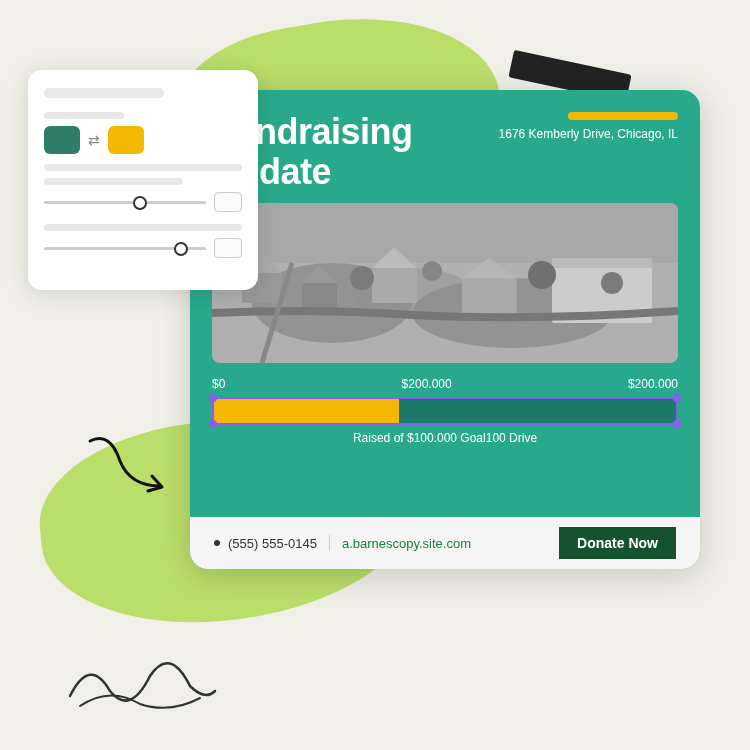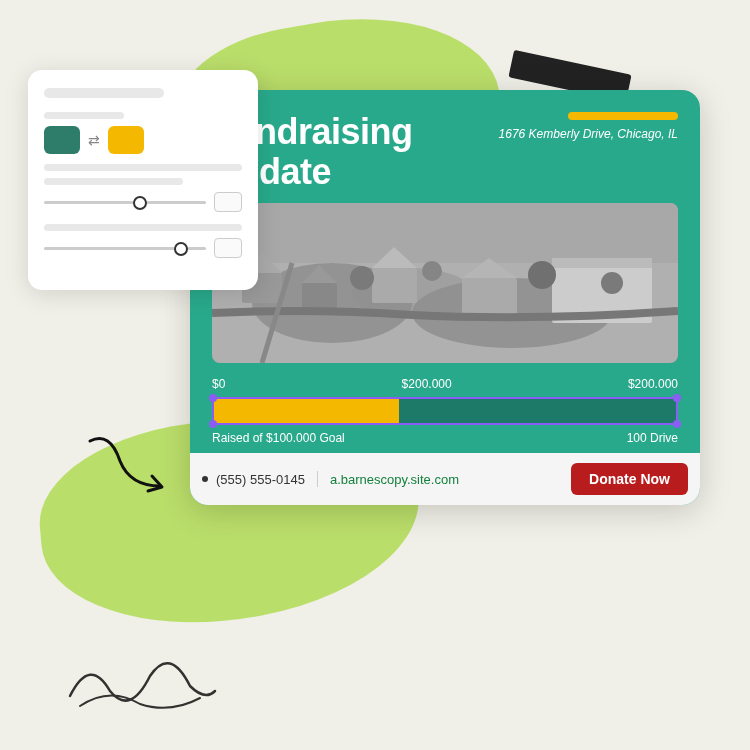--- a/index.html
+++ b/index.html
@@ -170,21 +170,20 @@
       background: #f5b800;
       height: 8px;
       border-radius: 4px;
       width: 110px;
     }
     .address-text {
       color: #fff;
       font-size: 12px;
       line-height: 1.4;
       text-align: right;
-      font-style: italic;
     }
 
     
     .card-photo {
       margin: 0 22px 0 22px;
       height: 160px;
       background: #888;
       border-radius: 8px;
       overflow: hidden;
       position: relative;
@@ -227,34 +226,35 @@
       background: #8b5cf6;
       border-radius: 50%;
     }
     .progress-corner-tl { top: -5px; left: -5px; }
     .progress-corner-tr { top: -5px; right: -5px; }
     .progress-corner-bl { bottom: -5px; left: -5px; }
     .progress-corner-br { bottom: -5px; right: -5px; }
 
     .progress-footer {
       display: flex;
-      justify-content: space-between;
+      justify-content: center;
       color: #fff;
       font-size: 12px;
       margin-top: 6px;
-      padding-bottom: 8px;
+      padding-bottom: 32px;
     }
 
     
     .card-footer {
       background: #f5f5f5;
-      padding: 10px 12px;
+      padding: 10px 24px;
       display: flex;
       align-items: center;
       gap: 8px;
+      margin-top: 40px;
     }
     .footer-dot {
       width: 6px; height: 6px;
       background: #333;
       border-radius: 50%;
       flex-shrink: 0;
     }
     .footer-phone {
       font-size: 13px;
       color: #333;
@@ -263,24 +263,24 @@
       width: 1px; height: 16px;
       background: #ccc;
       margin: 0 4px;
     }
     .footer-website {
       font-size: 13px;
       color: #15803d;
       flex: 1;
     }
     .donate-btn {
-      background: #b91c1c;
+      background: #14532d;
       color: #fff;
       border: none;
-      border-radius: 6px;
+      border-radius: 0;
       padding: 8px 18px;
       font-size: 14px;
       font-weight: 700;
       cursor: pointer;
       white-space: nowrap;
     }
 
     
     .scribble {
       position: absolute;

